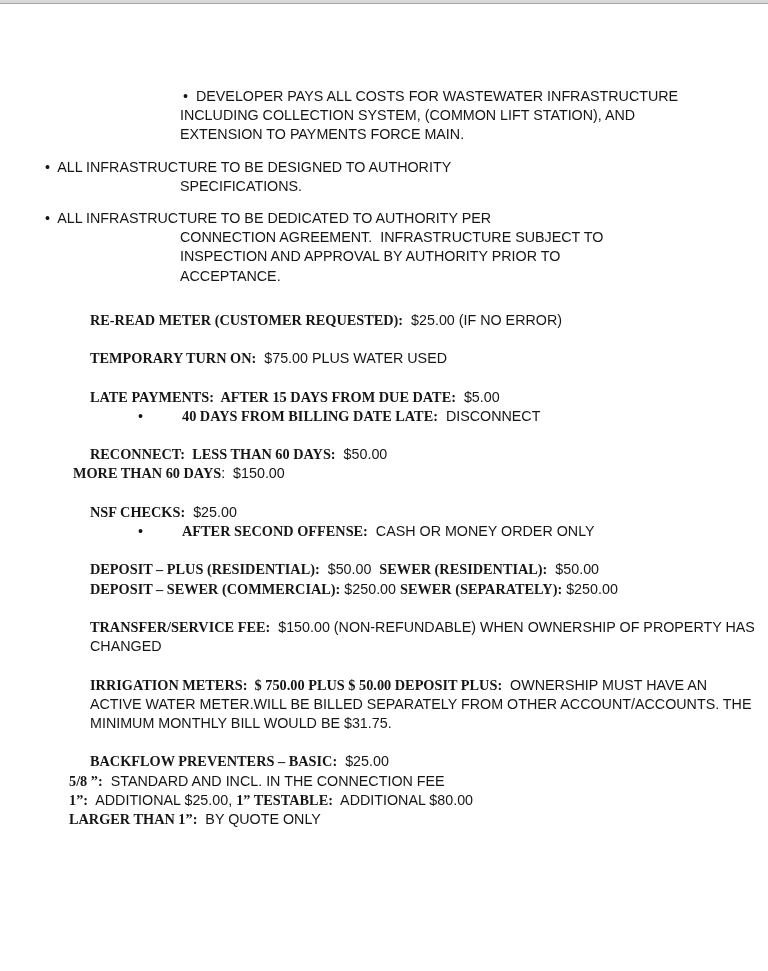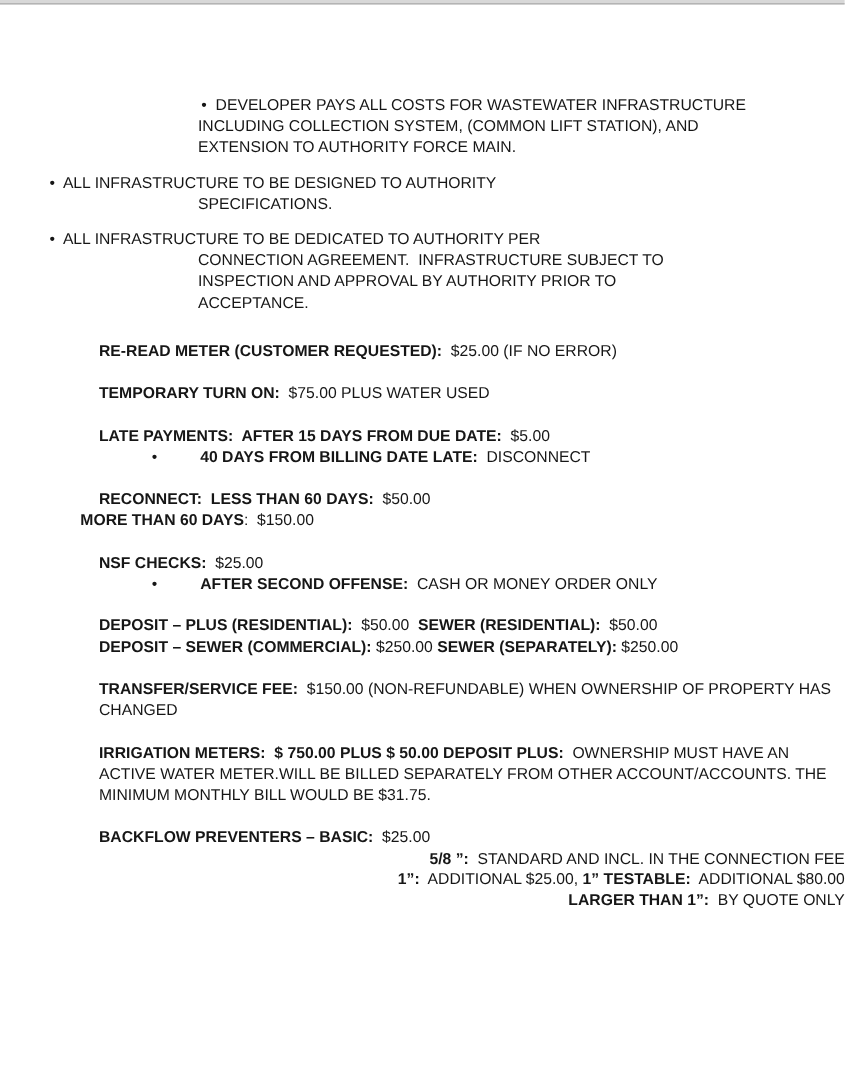--- a/index.html
+++ b/index.html
@@ -28,35 +28,35 @@
     padding-top: 87px;
     box-sizing: border-box;
   }
   .ln { line-height: 19.2px; white-space: pre; }
   .body        { padding-left: 90px; }
   .bullet-para-1 { padding-left: 180px; text-indent: 3px; }
   .bullet-para-2 { text-indent: 45px; }
   .cont        { padding-left: 180px; }
   .fee-bullet  { padding-left: 138px; }
   .indent-more { padding-left: 73px; }
-  .indent-sub  { padding-left: 69px; text-align: right; }
+  .indent-sub  { padding-left: 69px; }
   .spacer      { height: 19.2px; }
   .spacer-sm   { height: 13px; }
   .spacer-big  { height: 25px; }
-  .b   { font-weight: bold; }
+  .b   { font-weight: bold; font-family: Liberation Serif, serif; }
   .blt { display: inline-block; width: 44px; }
 </style>
 </head>
 <body style="background: rgb(255, 255, 255); color: rgb(22, 22, 22);">
 
 <div class="page-top-edge" style="background: rgb(216, 216, 216); border-bottom-color: rgb(166, 166, 166);"></div>
 <div class="doc">
     <div class="ln bullet-para-1"><span>•  DEVELOPER PAYS ALL COSTS FOR WASTEWATER INFRASTRUCTURE</span></div>
     <div class="ln cont"><span>INCLUDING COLLECTION SYSTEM, (COMMON LIFT STATION), AND</span></div>
-    <div class="ln cont"><span>EXTENSION TO AUTHORITY FORCE MAIN.</span></div>
+    <div class="ln cont"><span>EXTENSION TO PAYMENTS FORCE MAIN.</span></div>
     <div class="spacer-sm"></div>
     <div class="ln bullet-para-2"><span>•  ALL INFRASTRUCTURE TO BE DESIGNED TO AUTHORITY</span></div>
     <div class="ln cont"><span>SPECIFICATIONS.</span></div>
     <div class="spacer-sm"></div>
     <div class="ln bullet-para-2"><span>•  ALL INFRASTRUCTURE TO BE DEDICATED TO AUTHORITY PER</span></div>
     <div class="ln cont"><span>CONNECTION AGREEMENT.  INFRASTRUCTURE SUBJECT TO</span></div>
     <div class="ln cont"><span>INSPECTION AND APPROVAL BY AUTHORITY PRIOR TO</span></div>
     <div class="ln cont"><span>ACCEPTANCE.</span></div>
     <div class="spacer-big"></div>
     <div class="ln body"><span class="b">RE-READ METER (CUSTOMER REQUESTED):</span><span>  $25.00 (IF NO ERROR)</span></div>

